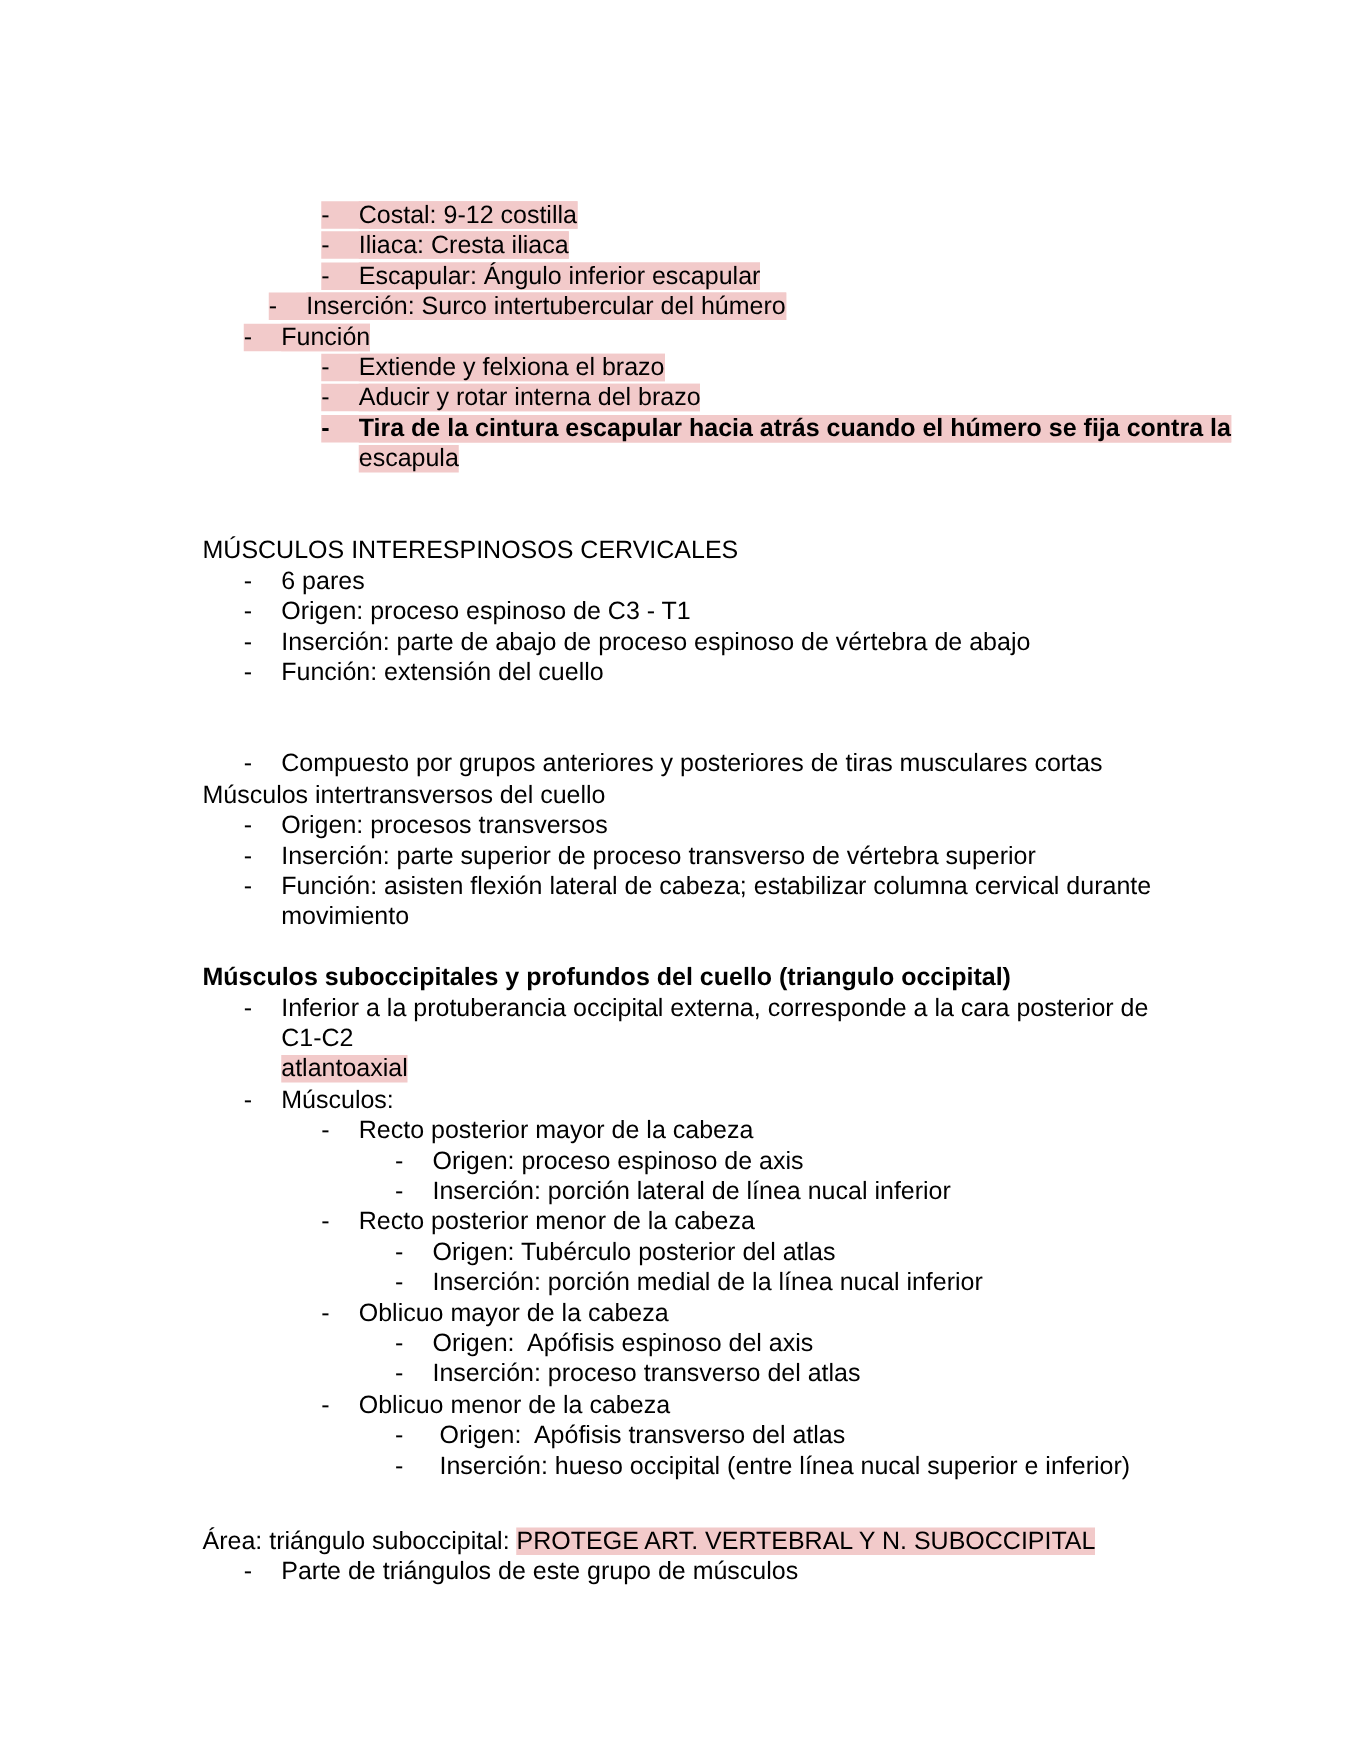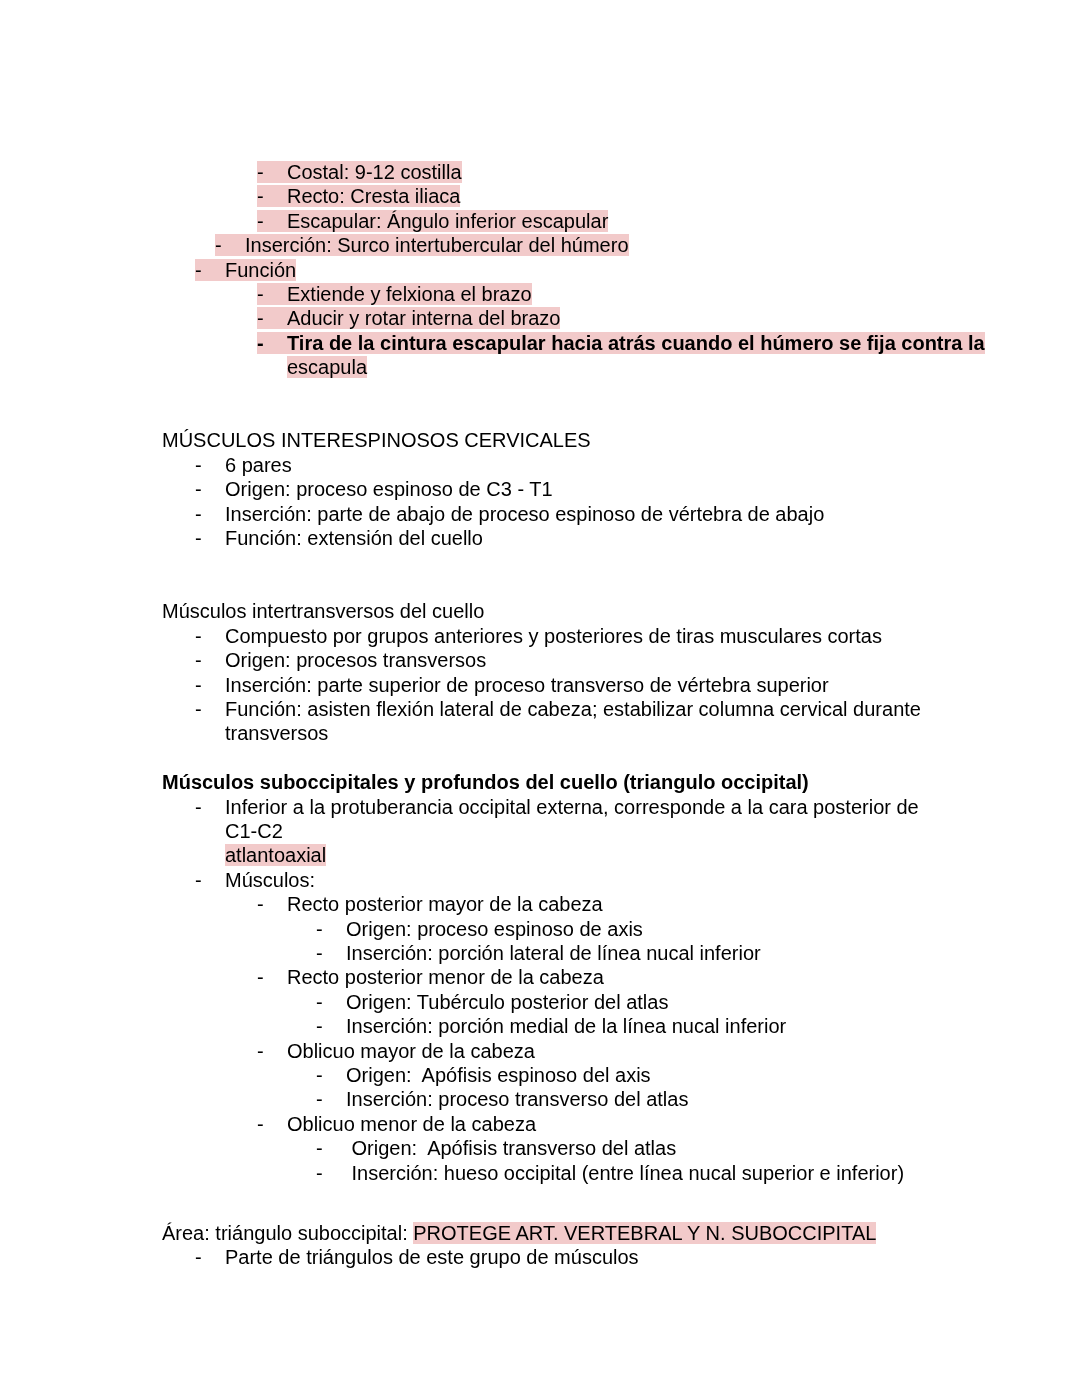--- a/index.html
+++ b/index.html
@@ -35,41 +35,41 @@
   }
   .bold { font-weight: 700; }
   .spacer { width: 100%; }
 </style>
 </head>
 <body>
 
 <div class="page" style="background: rgb(255, 255, 255); color: rgb(0, 0, 0);">
   <div class="content">
       <div class="line" style="margin-left: 257px;"><span class="hl"><span class="bullet-dash">-</span><span class="seg hl">Costal: 9-12 costilla</span></span></div>
-      <div class="line" style="margin-left: 257px;"><span class="hl"><span class="bullet-dash">-</span><span class="seg hl">Recto: Cresta iliaca</span></span></div>
+      <div class="line" style="margin-left: 257px;"><span class="hl"><span class="bullet-dash">-</span><span class="seg hl">Iliaca: Cresta iliaca</span></span></div>
       <div class="line" style="margin-left: 257px;"><span class="hl"><span class="bullet-dash">-</span><span class="seg hl">Escapular: Ángulo inferior escapular</span></span></div>
       <div class="line" style="margin-left: 195px; padding-left: 20px;"><span class="hl"><span class="bullet-dash">-</span><span class="seg hl">Inserción: Surco intertubercular del húmero</span></span></div>
       <div class="line" style="margin-left: 195px;"><span class="hl"><span class="bullet-dash">-</span><span class="seg hl">Función</span></span></div>
       <div class="line" style="margin-left: 257px;"><span class="hl"><span class="bullet-dash">-</span><span class="seg hl">Extiende y felxiona el brazo</span></span></div>
       <div class="line" style="margin-left: 257px;"><span class="hl"><span class="bullet-dash">-</span><span class="seg hl">Aducir y rotar interna del brazo</span></span></div>
       <div class="line" style="margin-left: 257px; font-weight: bold;"><span class="hl"><span class="bullet-dash">-</span><span class="seg hl">Tira de la cintura escapular hacia atrás cuando el húmero se fija contra la</span></span></div>
       <div class="line" style="margin-left: 287px;"><span class="seg hl">escapula</span></div>
       <div class="spacer" style="height: 48.8px;"></div>
       <div class="line" style="margin-left: 162px;"><span class="seg">MÚSCULOS INTERESPINOSOS CERVICALES</span></div>
       <div class="line" style="margin-left: 195px;"><span class="bullet-dash">-</span><span class="seg">6 pares</span></div>
       <div class="line" style="margin-left: 195px;"><span class="bullet-dash">-</span><span class="seg">Origen: proceso espinoso de C3 - T1</span></div>
       <div class="line" style="margin-left: 195px;"><span class="bullet-dash">-</span><span class="seg">Inserción: parte de abajo de proceso espinoso de vértebra de abajo</span></div>
       <div class="line" style="margin-left: 195px;"><span class="bullet-dash">-</span><span class="seg">Función: extensión del cuello</span></div>
       <div class="spacer" style="height: 48.8px;"></div>
+      <div class="line" style="margin-left: 195px;"><span class="bullet-dash">-</span><span class="seg">Compuesto por grupos anteriores y posteriores de tiras musculares cortas</span></div>
       <div class="line" style="margin-left: 162px;"><span class="seg">Músculos intertransversos del cuello</span></div>
-      <div class="line" style="margin-left: 195px;"><span class="bullet-dash">-</span><span class="seg">Compuesto por grupos anteriores y posteriores de tiras musculares cortas</span></div>
       <div class="line" style="margin-left: 195px;"><span class="bullet-dash">-</span><span class="seg">Origen: procesos transversos</span></div>
       <div class="line" style="margin-left: 195px;"><span class="bullet-dash">-</span><span class="seg">Inserción: parte superior de proceso transverso de vértebra superior</span></div>
       <div class="line" style="margin-left: 195px;"><span class="bullet-dash">-</span><span class="seg">Función: asisten flexión lateral de cabeza; estabilizar columna cervical durante</span></div>
-      <div class="line" style="margin-left: 225px;"><span class="seg">transversos</span></div>
+      <div class="line" style="margin-left: 225px;"><span class="seg">movimiento</span></div>
       <div class="spacer" style="height: 24.4px;"></div>
       <div class="line bold" style="margin-left: 162px;"><span class="seg">Músculos suboccipitales y profundos del cuello (triangulo occipital)</span></div>
       <div class="line" style="margin-left: 195px;"><span class="bullet-dash">-</span><span class="seg">Inferior a la protuberancia occipital externa, corresponde a la cara posterior de</span></div>
       <div class="line" style="margin-left: 225px;"><span class="seg">C1-C2</span></div>
       <div class="line" style="margin-left: 225px;"><span class="seg hl">atlantoaxial</span></div>
       <div class="line" style="margin-left: 195px;"><span class="bullet-dash">-</span><span class="seg">Músculos:</span></div>
       <div class="line" style="margin-left: 257px;"><span class="bullet-dash">-</span><span class="seg">Recto posterior mayor de la cabeza</span></div>
       <div class="line" style="margin-left: 316px;"><span class="bullet-dash">-</span><span class="seg">Origen: proceso espinoso de axis</span></div>
       <div class="line" style="margin-left: 316px;"><span class="bullet-dash">-</span><span class="seg">Inserción: porción lateral de línea nucal inferior</span></div>
       <div class="line" style="margin-left: 257px;"><span class="bullet-dash">-</span><span class="seg">Recto posterior menor de la cabeza</span></div>

